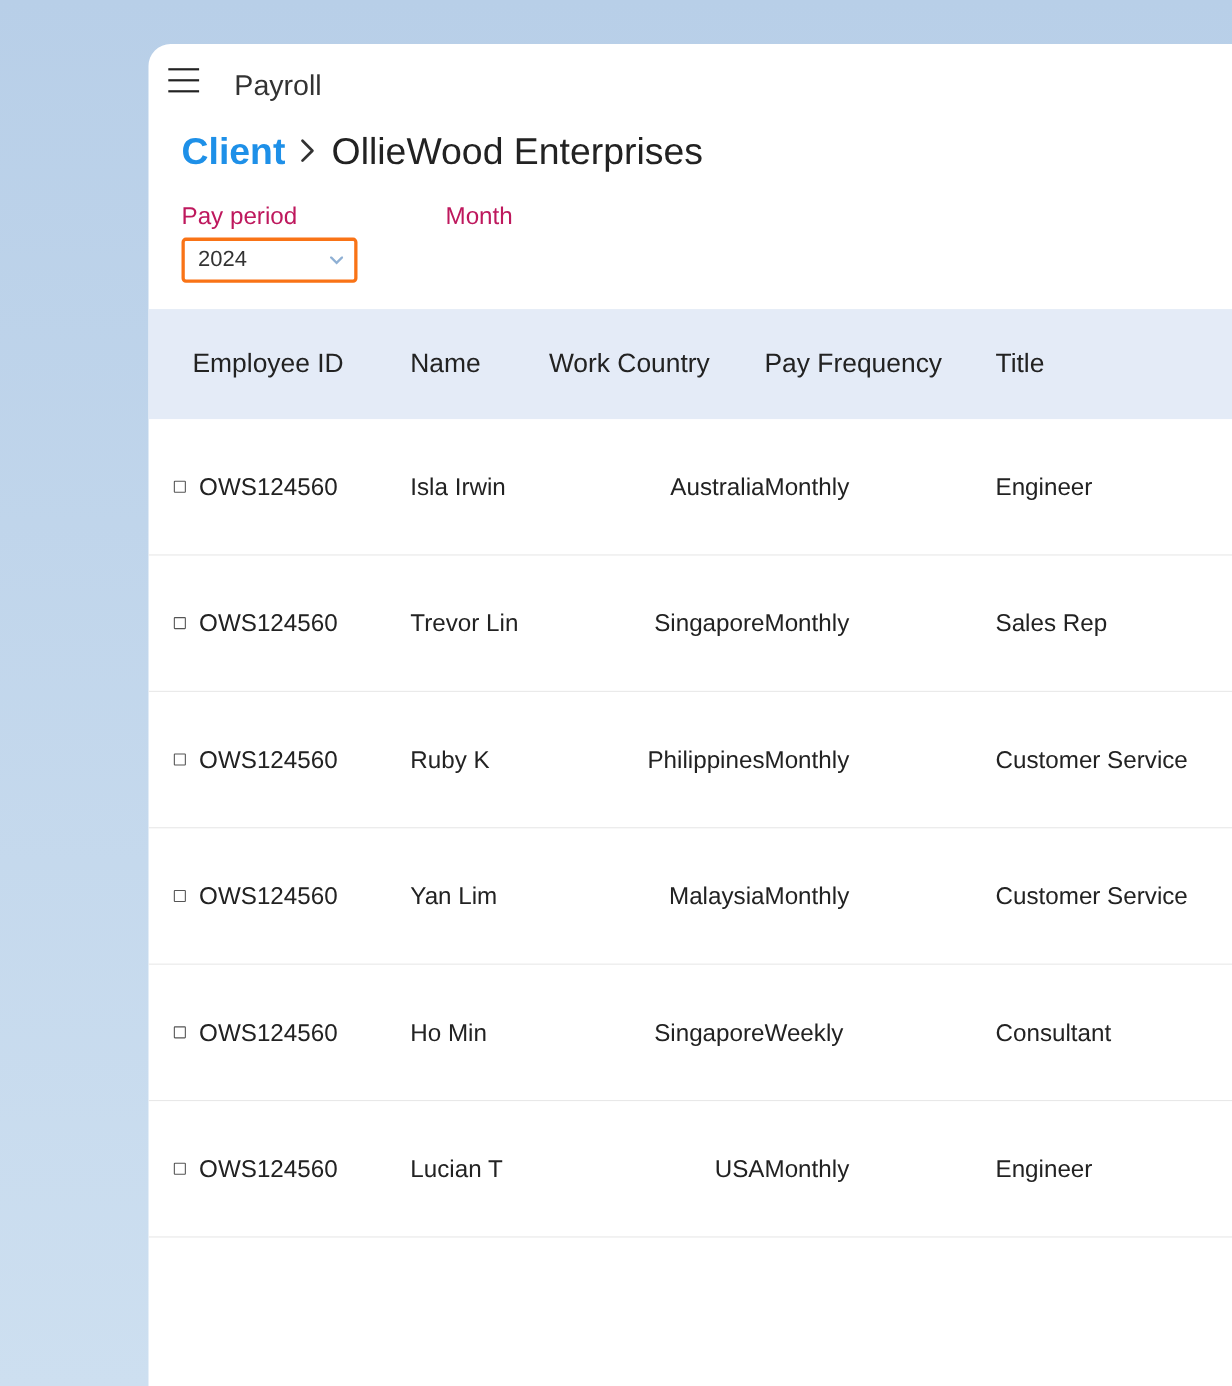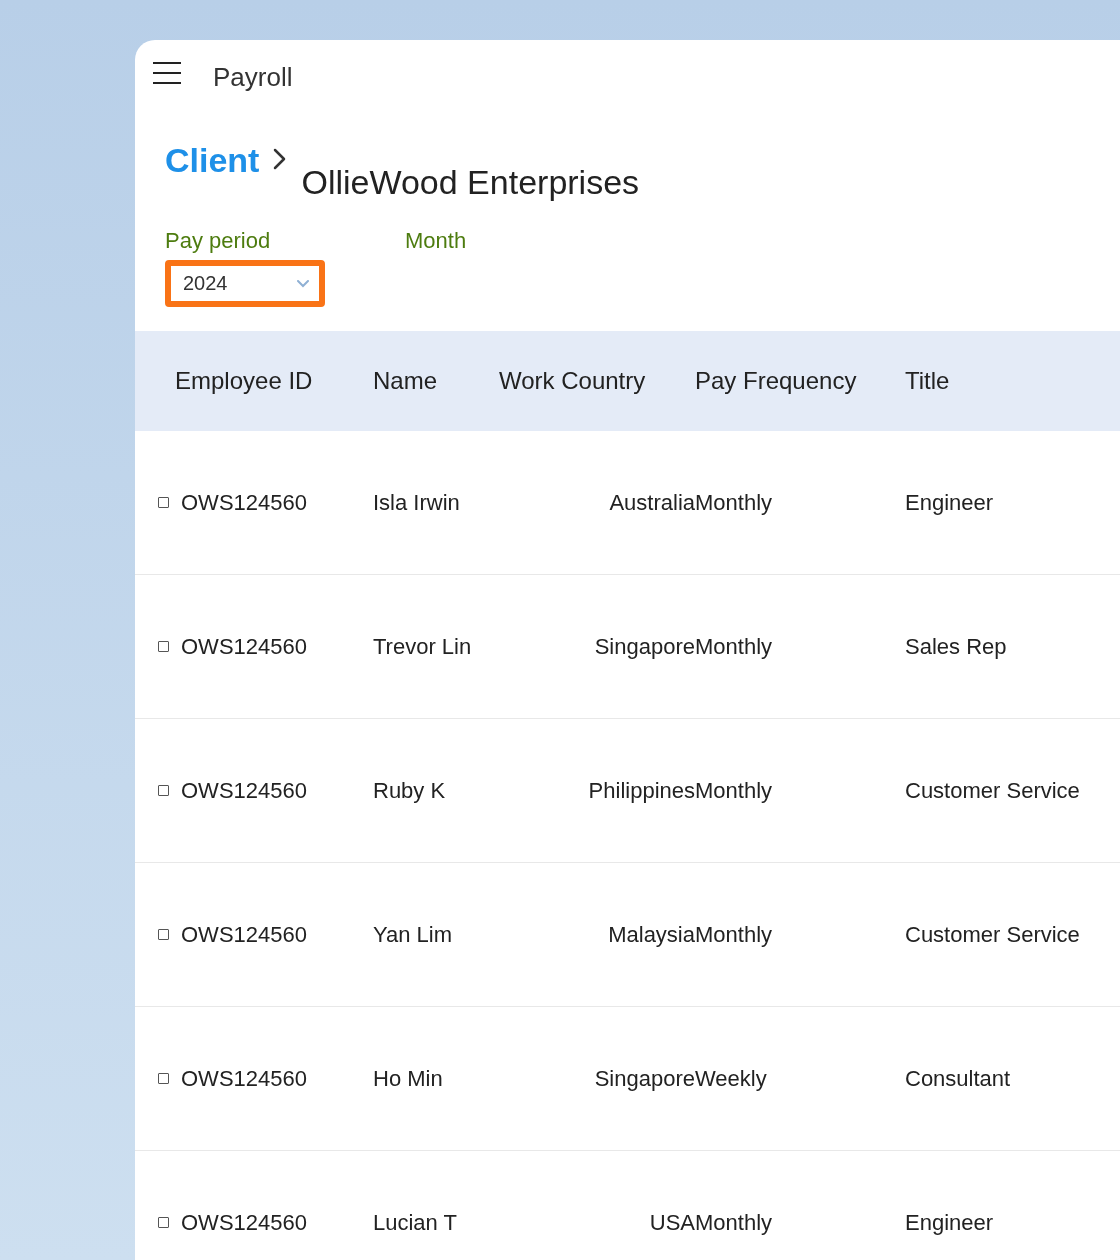--- a/index.html
+++ b/index.html
@@ -63,40 +63,39 @@
     }
     .breadcrumb-chevron {
       font-size: 28px;
       color: #333;
       font-weight: 400;
     }
     .breadcrumb-current {
       font-size: 34px;
       font-weight: 400;
       color: #222;
-      margin-top: 44px;
     }
     .filters-row {
       display: flex;
       gap: 80px;
       padding: 8px 30px 24px 30px;
     }
     .filter-group {
       display: flex;
       flex-direction: column;
       gap: 6px;
     }
     .filter-label {
       font-size: 22px;
-      color: #4d7c0f;
+      color: #be185d;
       font-weight: 400;
     }
     .filter-select {
       position: relative;
-      border: 6px solid #f97316;
+      border: 3px solid #f97316;
       border-radius: 4px;
       padding: 6px 24px 6px 12px;
       font-size: 20px;
       color: #333;
       background: #fff;
       min-width: 160px;
       cursor: pointer;
     }
     .filter-select .dropdown-arrow {
       position: absolute;
@@ -126,21 +125,21 @@
     }
     .col-id    { width: 198px; }
     .col-name  { width: 126px; }
     .col-country { width: 196px; }
     .col-freq  { width: 210px; }
     .col-title { flex: 1; }
     .table-row {
       display: flex;
       align-items: center;
       padding: 0 0 0 16px;
-      height: 144px;
+      height: 124px;
       border-bottom: 1px solid #e8e8e8;
     }
     .row-checkbox {
       width: 24px;
       display: flex;
       justify-content: center;
       align-items: center;
       cursor: pointer;
     }
     .row-checkbox .box {

